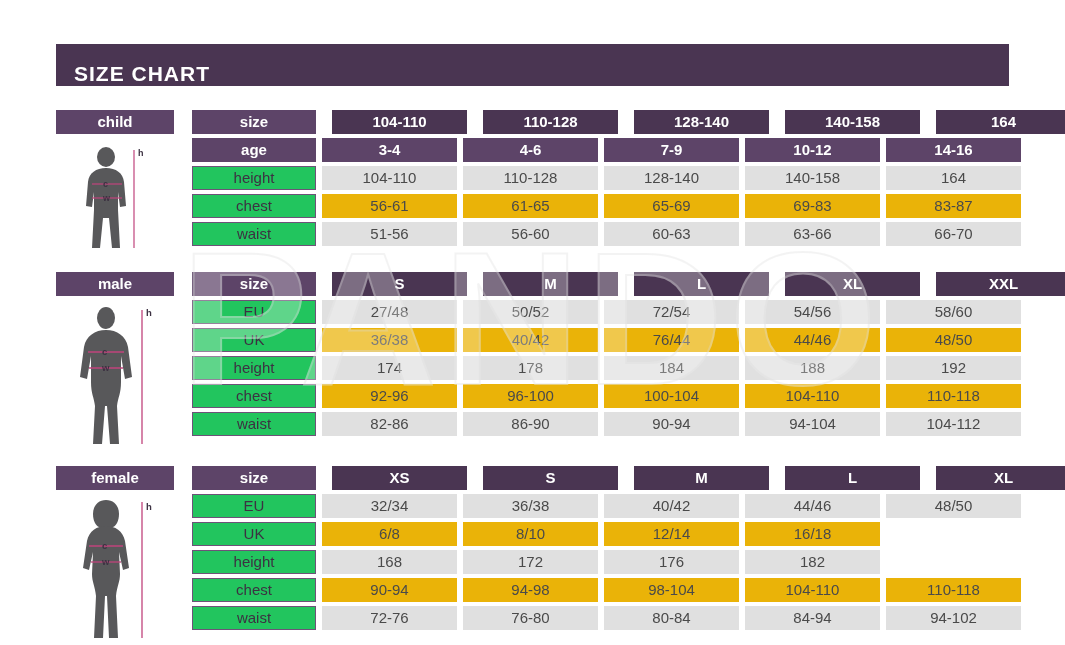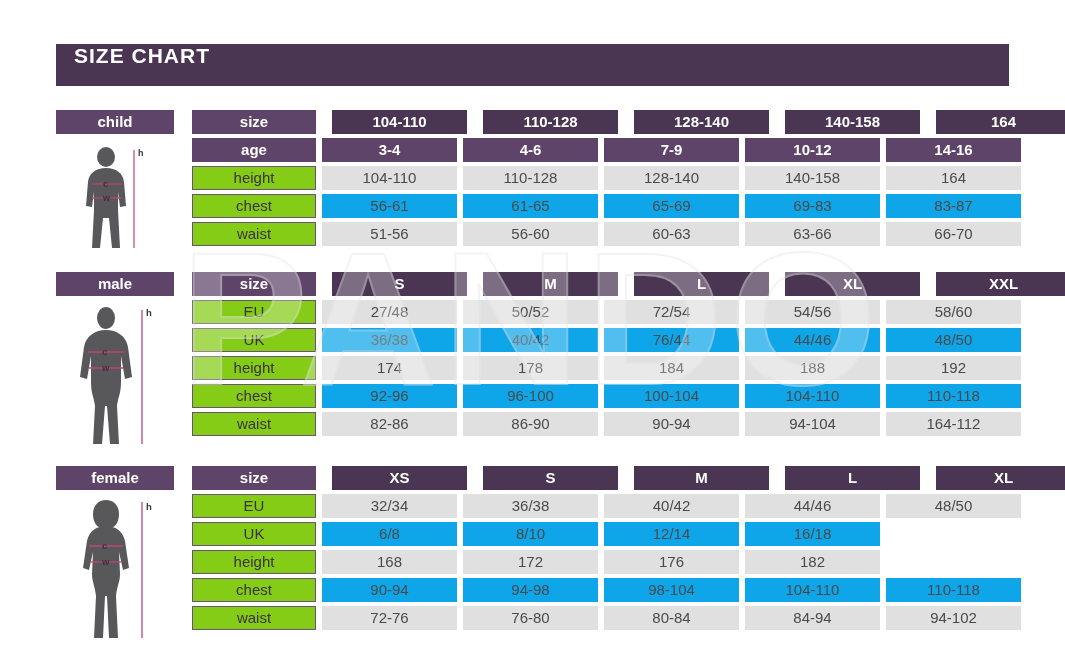--- a/index.html
+++ b/index.html
@@ -39,21 +39,21 @@
     text-align: right;
   }
   .watermark svg { display: block; }
 
   
   .title-bar {
     position: relative;
     height: 42px;
     background: #4a3552;
     display: flex;
-    align-items: flex-start;
+    align-items: flex-end;
     z-index: 2;
   }
   .title-bar .title {
     color: #ffffff;
     font-size: 21px;
     font-weight: bold;
     letter-spacing: 1px;
     padding-left: 18px;
   }
 
@@ -95,32 +95,32 @@
     font-weight: bold;
     font-size: 15px;
   }
   .hdr-dark {
     background: #4a3552;
     color: #ffffff;
     font-weight: bold;
     font-size: 15px;
   }
   .rowlabel {
-    background: #84cc16;
+    background: #22c55e;
     border: 1px solid #6d5278;
     color: #3c3142;
     font-size: 15px;
     line-height: 22px;
   }
   .val {
     background: #e0e0e0;
     color: #4a4a4a;
   }
   .val.alt {
-    background: #0ea5e9;
+    background: #eab308;
   }
 
   
   .group {
     position: relative;
     display: flex;
     z-index: 2;
   }
   .group-side {
     width: 118px;
@@ -308,21 +308,21 @@
             <div class="cell col-val val alt">100-104</div>
             <div class="cell col-val val alt">104-110</div>
             <div class="cell col-val val alt">110-118</div>
           </div>
           <div class="row">
             <div class="cell col-label rowlabel">waist</div>
             <div class="cell col-val val">82-86</div>
             <div class="cell col-val val">86-90</div>
             <div class="cell col-val val">90-94</div>
             <div class="cell col-val val">94-104</div>
-            <div class="cell col-val val">164-112</div>
+            <div class="cell col-val val">104-112</div>
           </div>
         </div>
       </div>
 
       <div class="divider" style="height:10px"></div>
       <div class="group">
         <div class="group-side">
           <div class="group-badge">female</div>
           <div class="figure">
             <svg width="118" height="150" viewBox="0 0 118 150" xmlns="http://www.w3.org/2000/svg">

